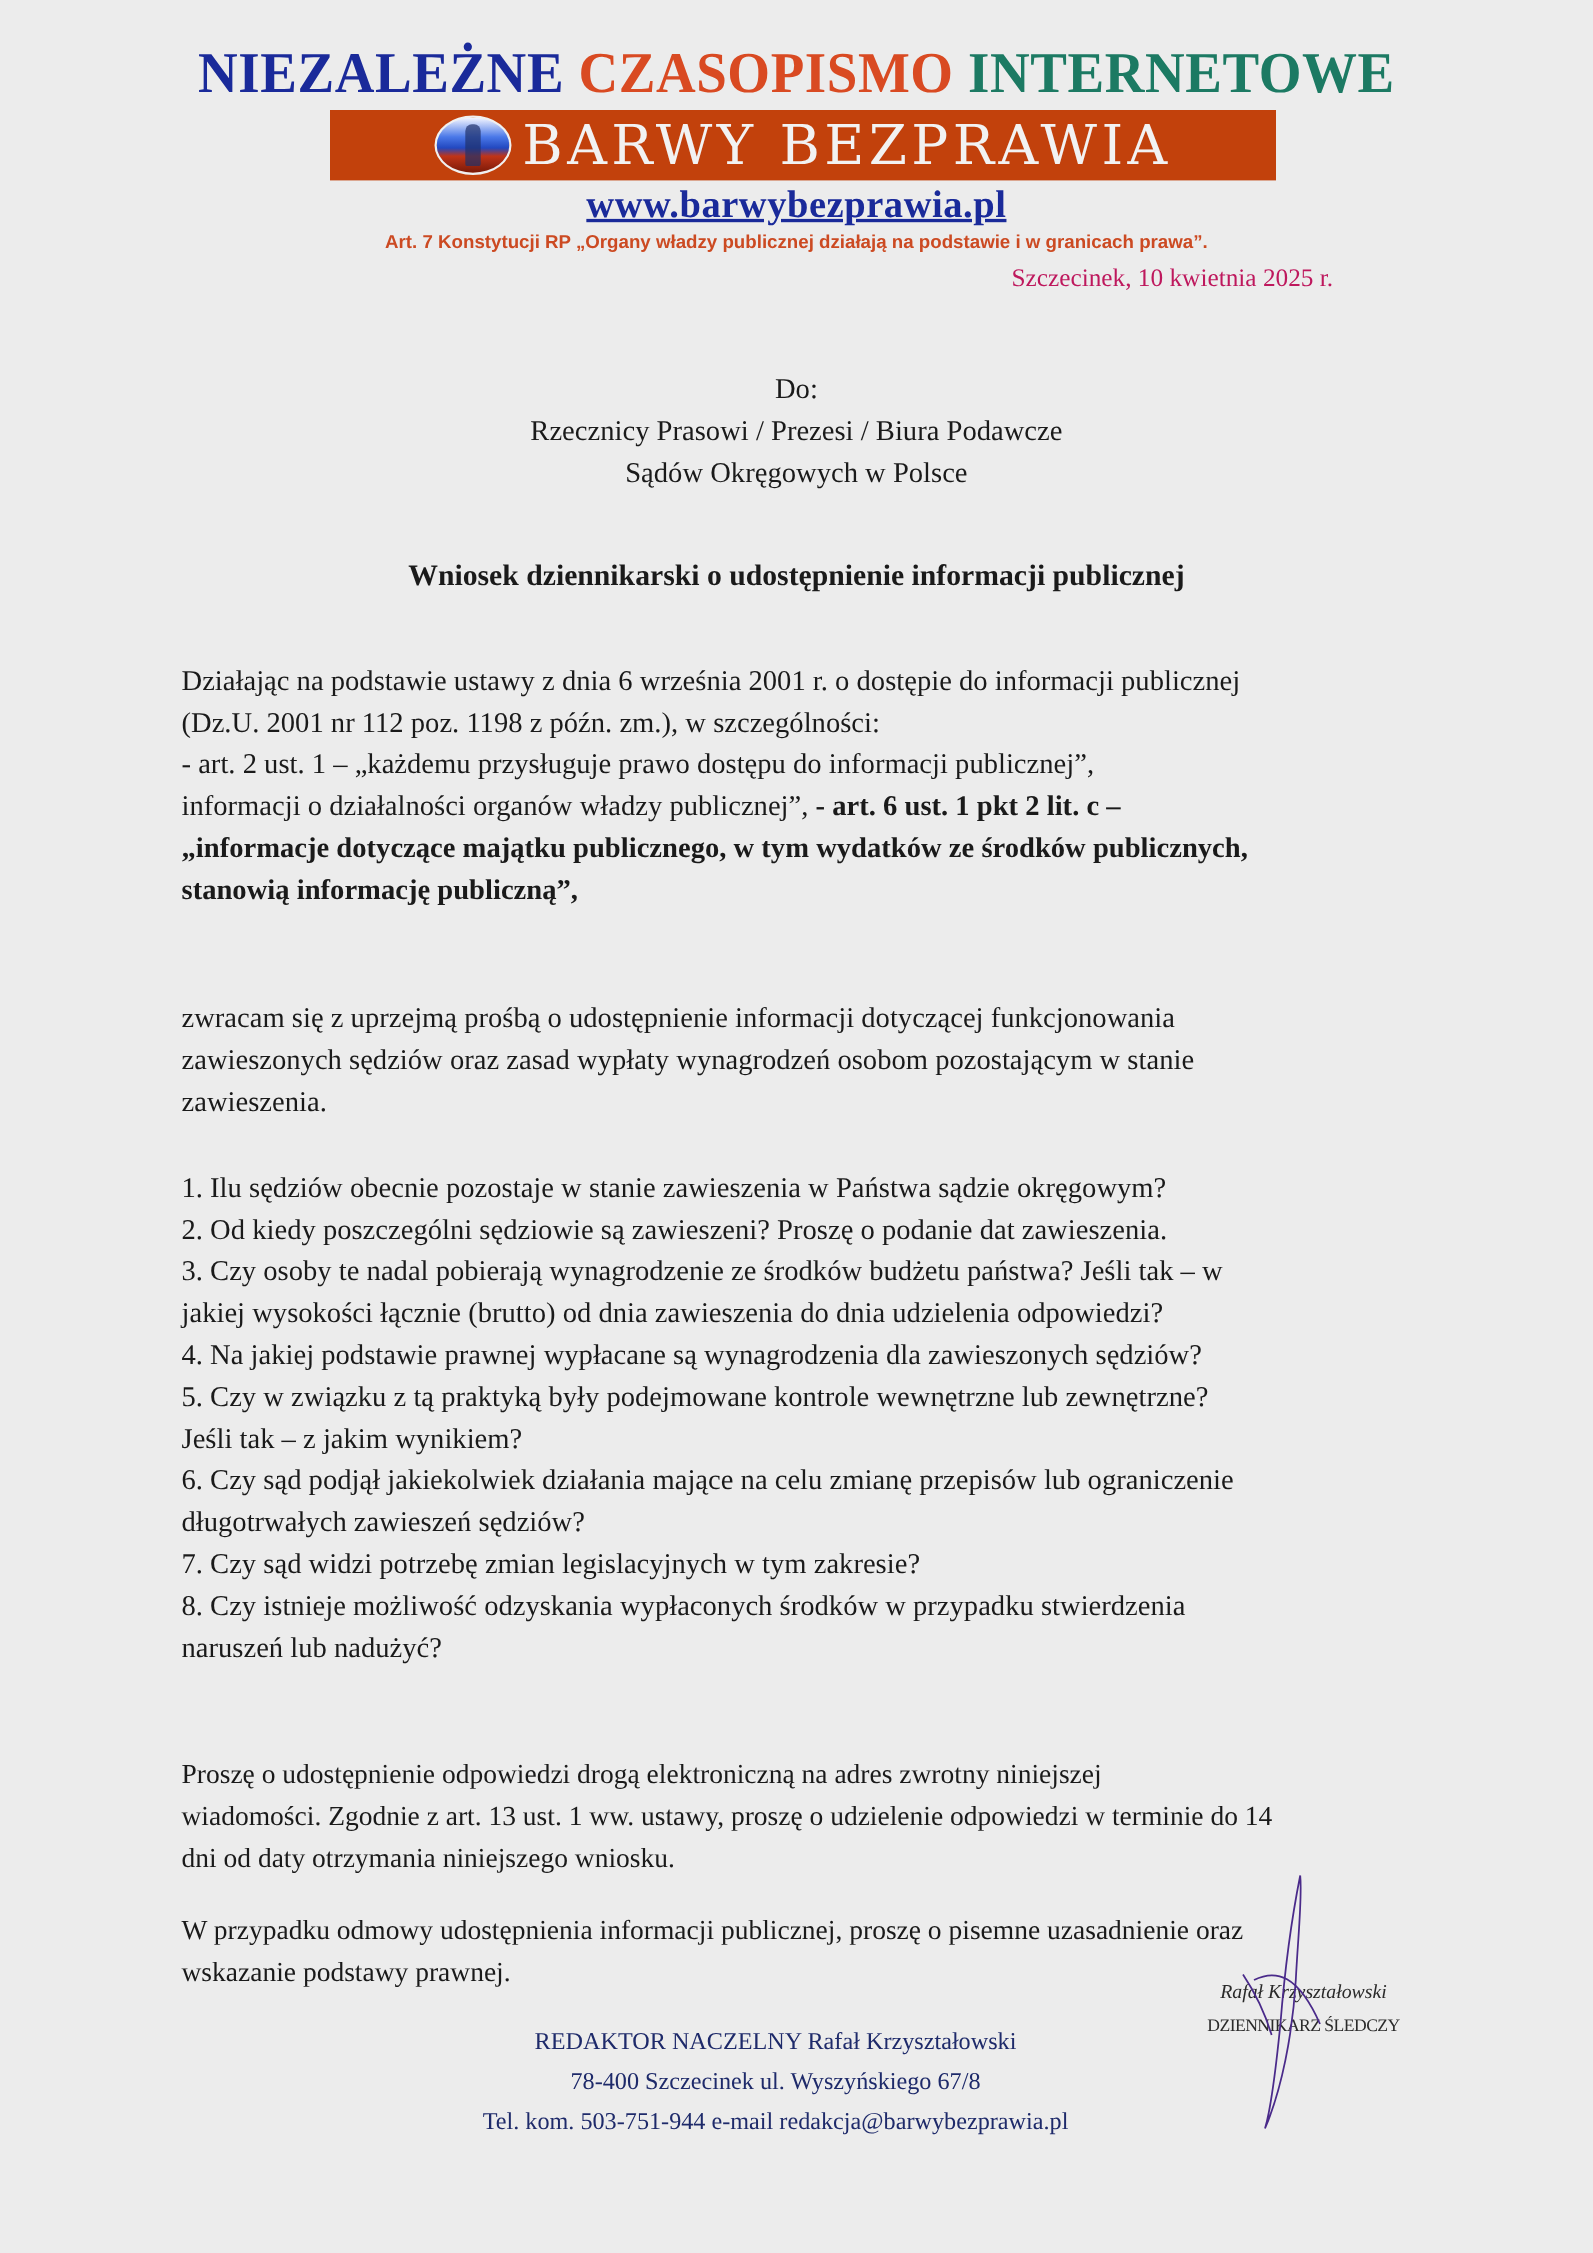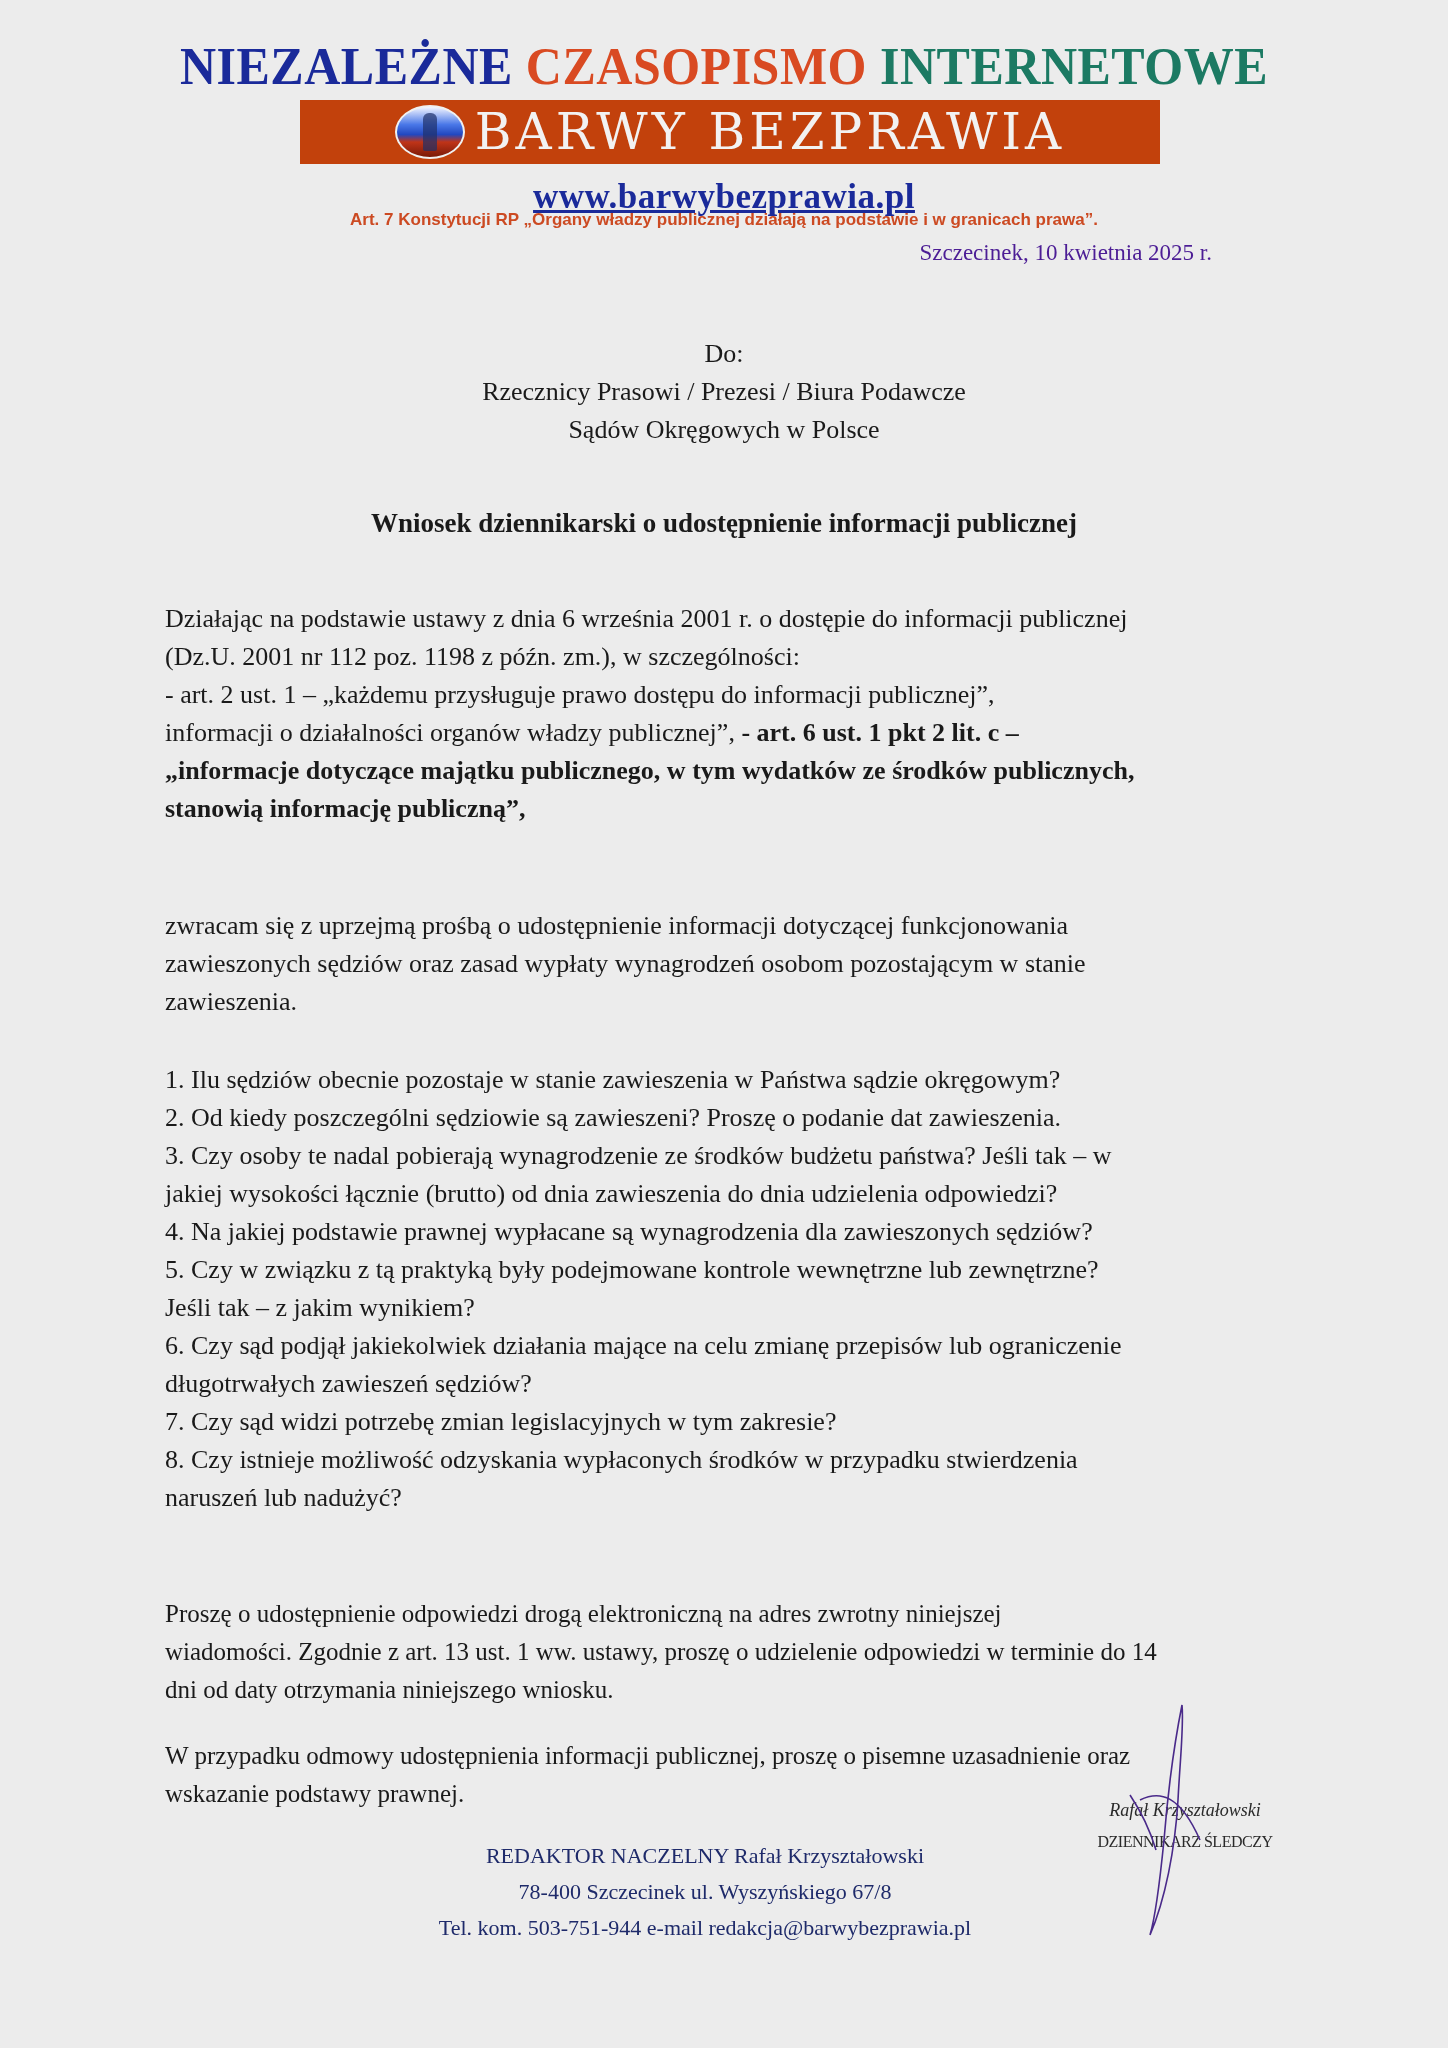--- a/index.html
+++ b/index.html
@@ -32,28 +32,27 @@
     background: #20306a; border-radius: 6px 6px 2px 2px; opacity: 0.7;
   }
   .banner-title {
     color: #f2f2f2; font-family: "DejaVu Serif", serif; font-size: 50px;
     letter-spacing: 4px; line-height: 64px;
   }
   .site-url {
     position: absolute; top: 166px; left: 0; width: 1448px; text-align: center;
     font-size: 35px; font-weight: bold; color: #1a2a9a; text-decoration: underline;
     letter-spacing: 0.5px;
-    margin-top: 11px;
   }
   .motto {
     position: absolute; top: 210px; left: 0; width: 1448px; text-align: center;
     font-family: "Liberation Sans", sans-serif; font-weight: bold; font-size: 17px; color: #cc4a22;
   }
   .date {
-    position: absolute; top: 240px; right: 236px; font-size: 23px; color: #4c1d95;
+    position: absolute; top: 240px; right: 236px; font-size: 23px; color: #be185d;
   }
   .addressee {
     position: absolute; top: 335px; left: 0; width: 1448px; text-align: center;
     font-size: 26px; line-height: 38px;
   }
   .doc-title {
     position: absolute; top: 508px; left: 0; width: 1448px; text-align: center;
     font-size: 27px; font-weight: bold;
   }
   .body {

